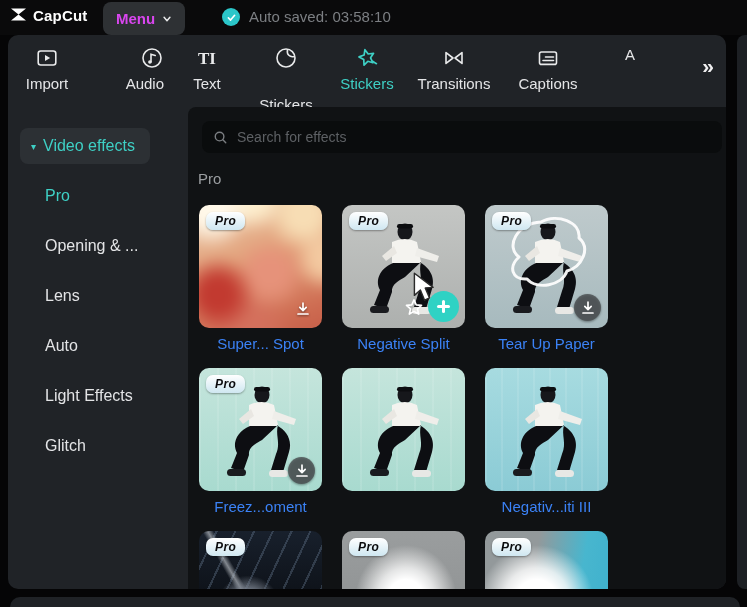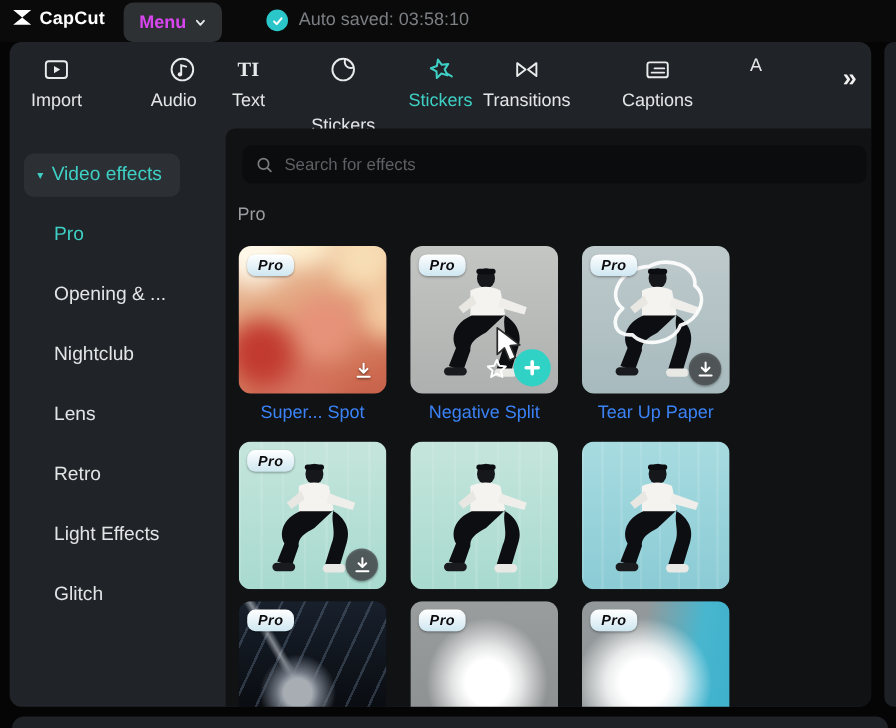--- a/index.html
+++ b/index.html
@@ -24,21 +24,21 @@
            background:#202327; border-radius:10px; overflow:hidden; }
 
   
   .toolbar { position:absolute; left:0; top:0; right:0; height:72px; }
   .tb-item { position:absolute; top:11px; width:76px; display:flex; flex-direction:column;
              align-items:center; gap:5px; color:#e4e5e7; font-size:15px; cursor:pointer; }
   .tb-item .ic { width:24px; height:24px; display:flex; align-items:center; justify-content:center; }
   .tb-item.active { color:#3ed0c5; }
   .tb-item:nth-child(1){left:1px;} .tb-item:nth-child(2){left:80px;align-items:flex-end;}
   .tb-item:nth-child(3){left:161px;} .tb-item:nth-child(4){left:240px;gap:26px;}
-  .tb-item:nth-child(5){left:321px;} .tb-item:nth-child(6){left:393px;justify-content:center;}
+  .tb-item:nth-child(5){left:321px;} .tb-item:nth-child(6){left:408px;justify-content:center;}
   .tb-item:nth-child(7){left:502px;} .tb-item:nth-child(8){left:584px;}
   .tb-item:nth-child(9){left:652px; width:40px;}
   .tb-overflow { position:absolute; right:12px; top:20px; color:#f0f0f1; font-size:21px;
                  font-weight:700; cursor:pointer; line-height:1; }
 
   
   .sidebar { position:absolute; left:0; top:72px; bottom:0; width:180px;
              display:flex; flex-direction:column; padding-top:14px; }
   .sb-item { height:50px; display:flex; align-items:center; padding-left:37px;
              color:#e3e4e6; font-size:16px; cursor:pointer; white-space:nowrap; }
@@ -301,27 +301,24 @@
           <span>Video effects</span>
         </span>
       </div>
       <div class="sb-item selected">
     <span class="sb-label">Pro</span>
   </div>
       <div class="sb-item">
     <span class="sb-label">Opening &amp; ...</span>
   </div>
       <div class="sb-item">
-    <span class="sb-label">Nightclub</span>
+    <span class="sb-label">Lens</span>
   </div>
       <div class="sb-item">
-    <span class="sb-label">Lens</span>
-  </div>
-      <div class="sb-item">
-    <span class="sb-label">Retro</span>
+    <span class="sb-label">Auto</span>
   </div>
       <div class="sb-item">
     <span class="sb-label">Light Effects</span>
   </div>
       <div class="sb-item">
     <span class="sb-label">Glitch</span>
   </div>
     </div>
 
   <div class="content">
@@ -397,38 +394,40 @@
             </svg>
 
       <span class="pro-badge">Pro</span>
       <span class="dl circle">
         <svg width="16" height="16">
                 <use href="#sym-download"></use>
               </svg>
       </span>
 
     </div>
+    <div class="fx-label">Freez...oment</div>
   </div>
         <div class="card">
     <div class="thumb bg-dancer-mint">
 
       <svg class="dancer-svg">
               <use href="#sym-dancer"></use>
             </svg>
 
     </div>
   </div>
         <div class="card">
     <div class="thumb bg-dancer-cyan">
 
       <svg class="dancer-svg">
               <use href="#sym-dancer"></use>
             </svg>
 
     </div>
+    <div class="fx-label">Negativ...iti III</div>
   </div>
         <div class="card">
     <div class="thumb bg-concert">
 
       <span class="pro-badge">Pro</span>
 
     </div>
 
   </div>
         <div class="card">

